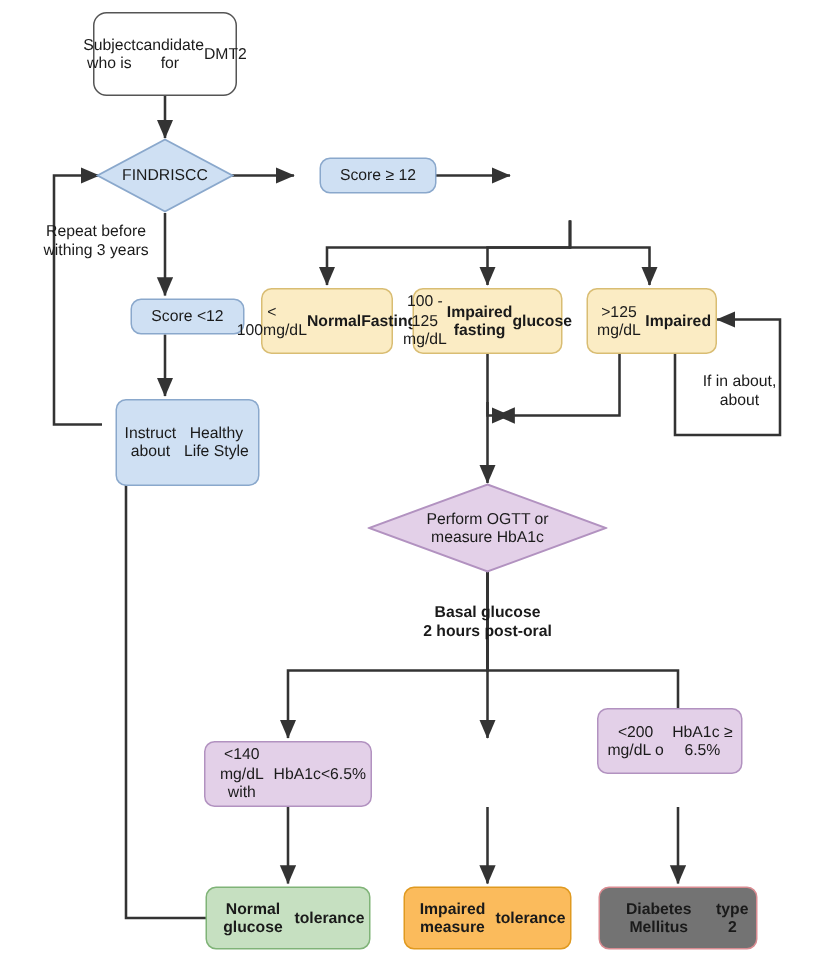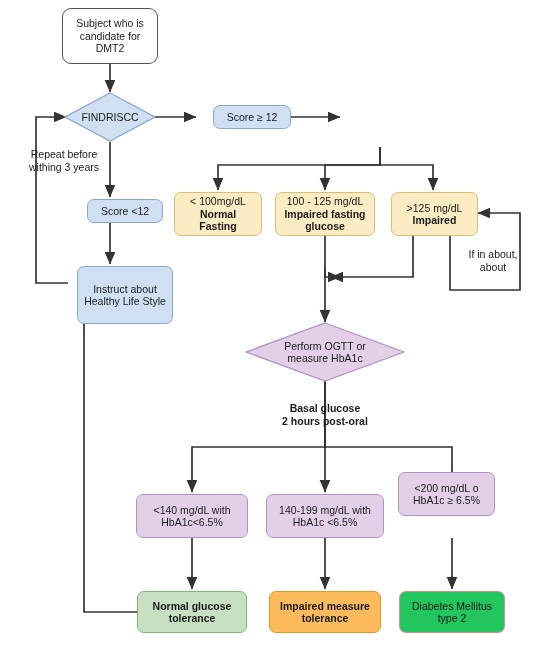--- a/index.html
+++ b/index.html
@@ -22,21 +22,21 @@
     left: 0;
     top: 0;
     width: 550px;
     height: 650px;
     pointer-events: none;
   }
   .node {
     position: absolute;
     box-sizing: border-box;
     display: flex;
-    flex-direction: column;
+    flex-direction: row;
     align-items: center;
     justify-content: center;
     text-align: center;
     font-size: 10.5px;
     line-height: 12.5px;
     color: #1a1a1a;
     border-radius: 7px;
     border: 1px solid #808080;
     background: #ffffff;
     z-index: 3;
@@ -60,23 +60,23 @@
     background: #c6e0c1;
     border-color: #7fb377;
     font-weight: bold;
   }
   .node.orange {
     background: #fbbb5c;
     border-color: #e09a20;
     font-weight: bold;
   }
   .node.red {
-    background: #22c55e;
+    background: #737373;
     border-color: #d98b91;
-    font-weight: normal;
+    font-weight: bold;
   }
   .node.start {
     background: #ffffff;
     border-color: #555555;
   }
   .diamond {
     position: absolute;
     z-index: 3;
   }
   .diamond .dlabel {
@@ -206,24 +206,20 @@
       <span>Perform OGTT or</span>
       <span>measure HbA1c</span>
     </div>
   </div>
 
   <div class="node purple" style="left:136px; top:494px; width:112px; height:44px;">
     <span>&lt;140 mg/dL with</span>
     <span>HbA1c&lt;6.5%</span>
   </div>
 
-  <div class="node purple" style="left:266px; top:494px; width:118px; height:44px;">
-    <span>140-199 mg/dL with</span>
-    <span>HbA1c &lt;6.5%</span>
-  </div>
 
   <div class="node purple" style="left:398px; top:472px; width:97px; height:44px;">
     <span>&lt;200 mg/dL o</span>
     <span>HbA1c ≥ 6.5%</span>
   </div>
 
   <div class="node green" style="left:137px; top:591px; width:110px; height:42px;">
     <span>Normal glucose</span>
     <span>tolerance</span>
   </div>

